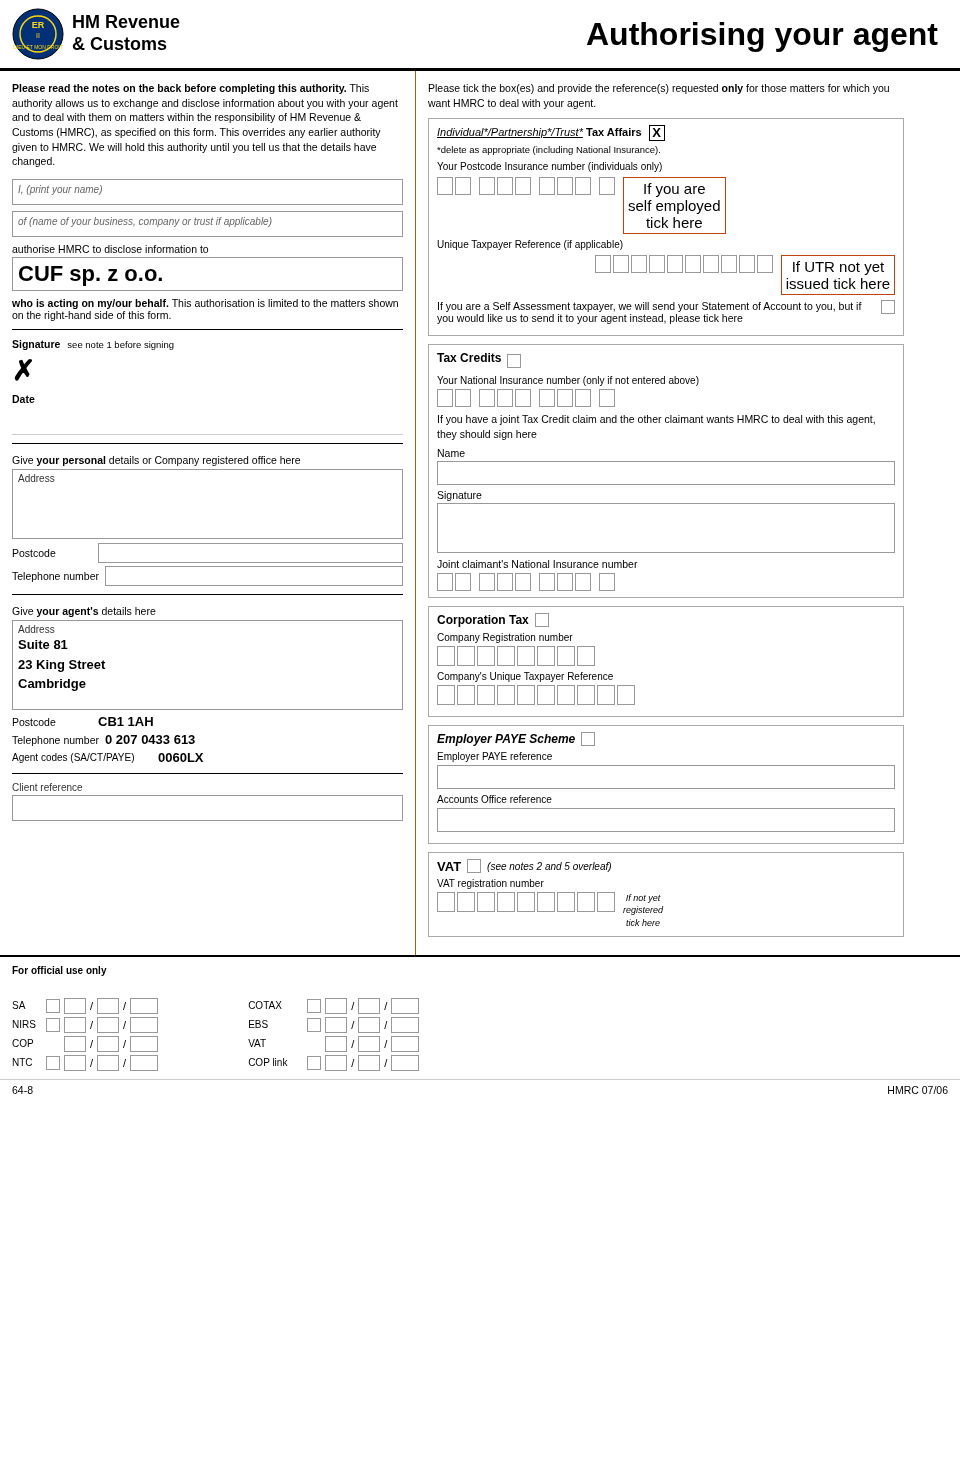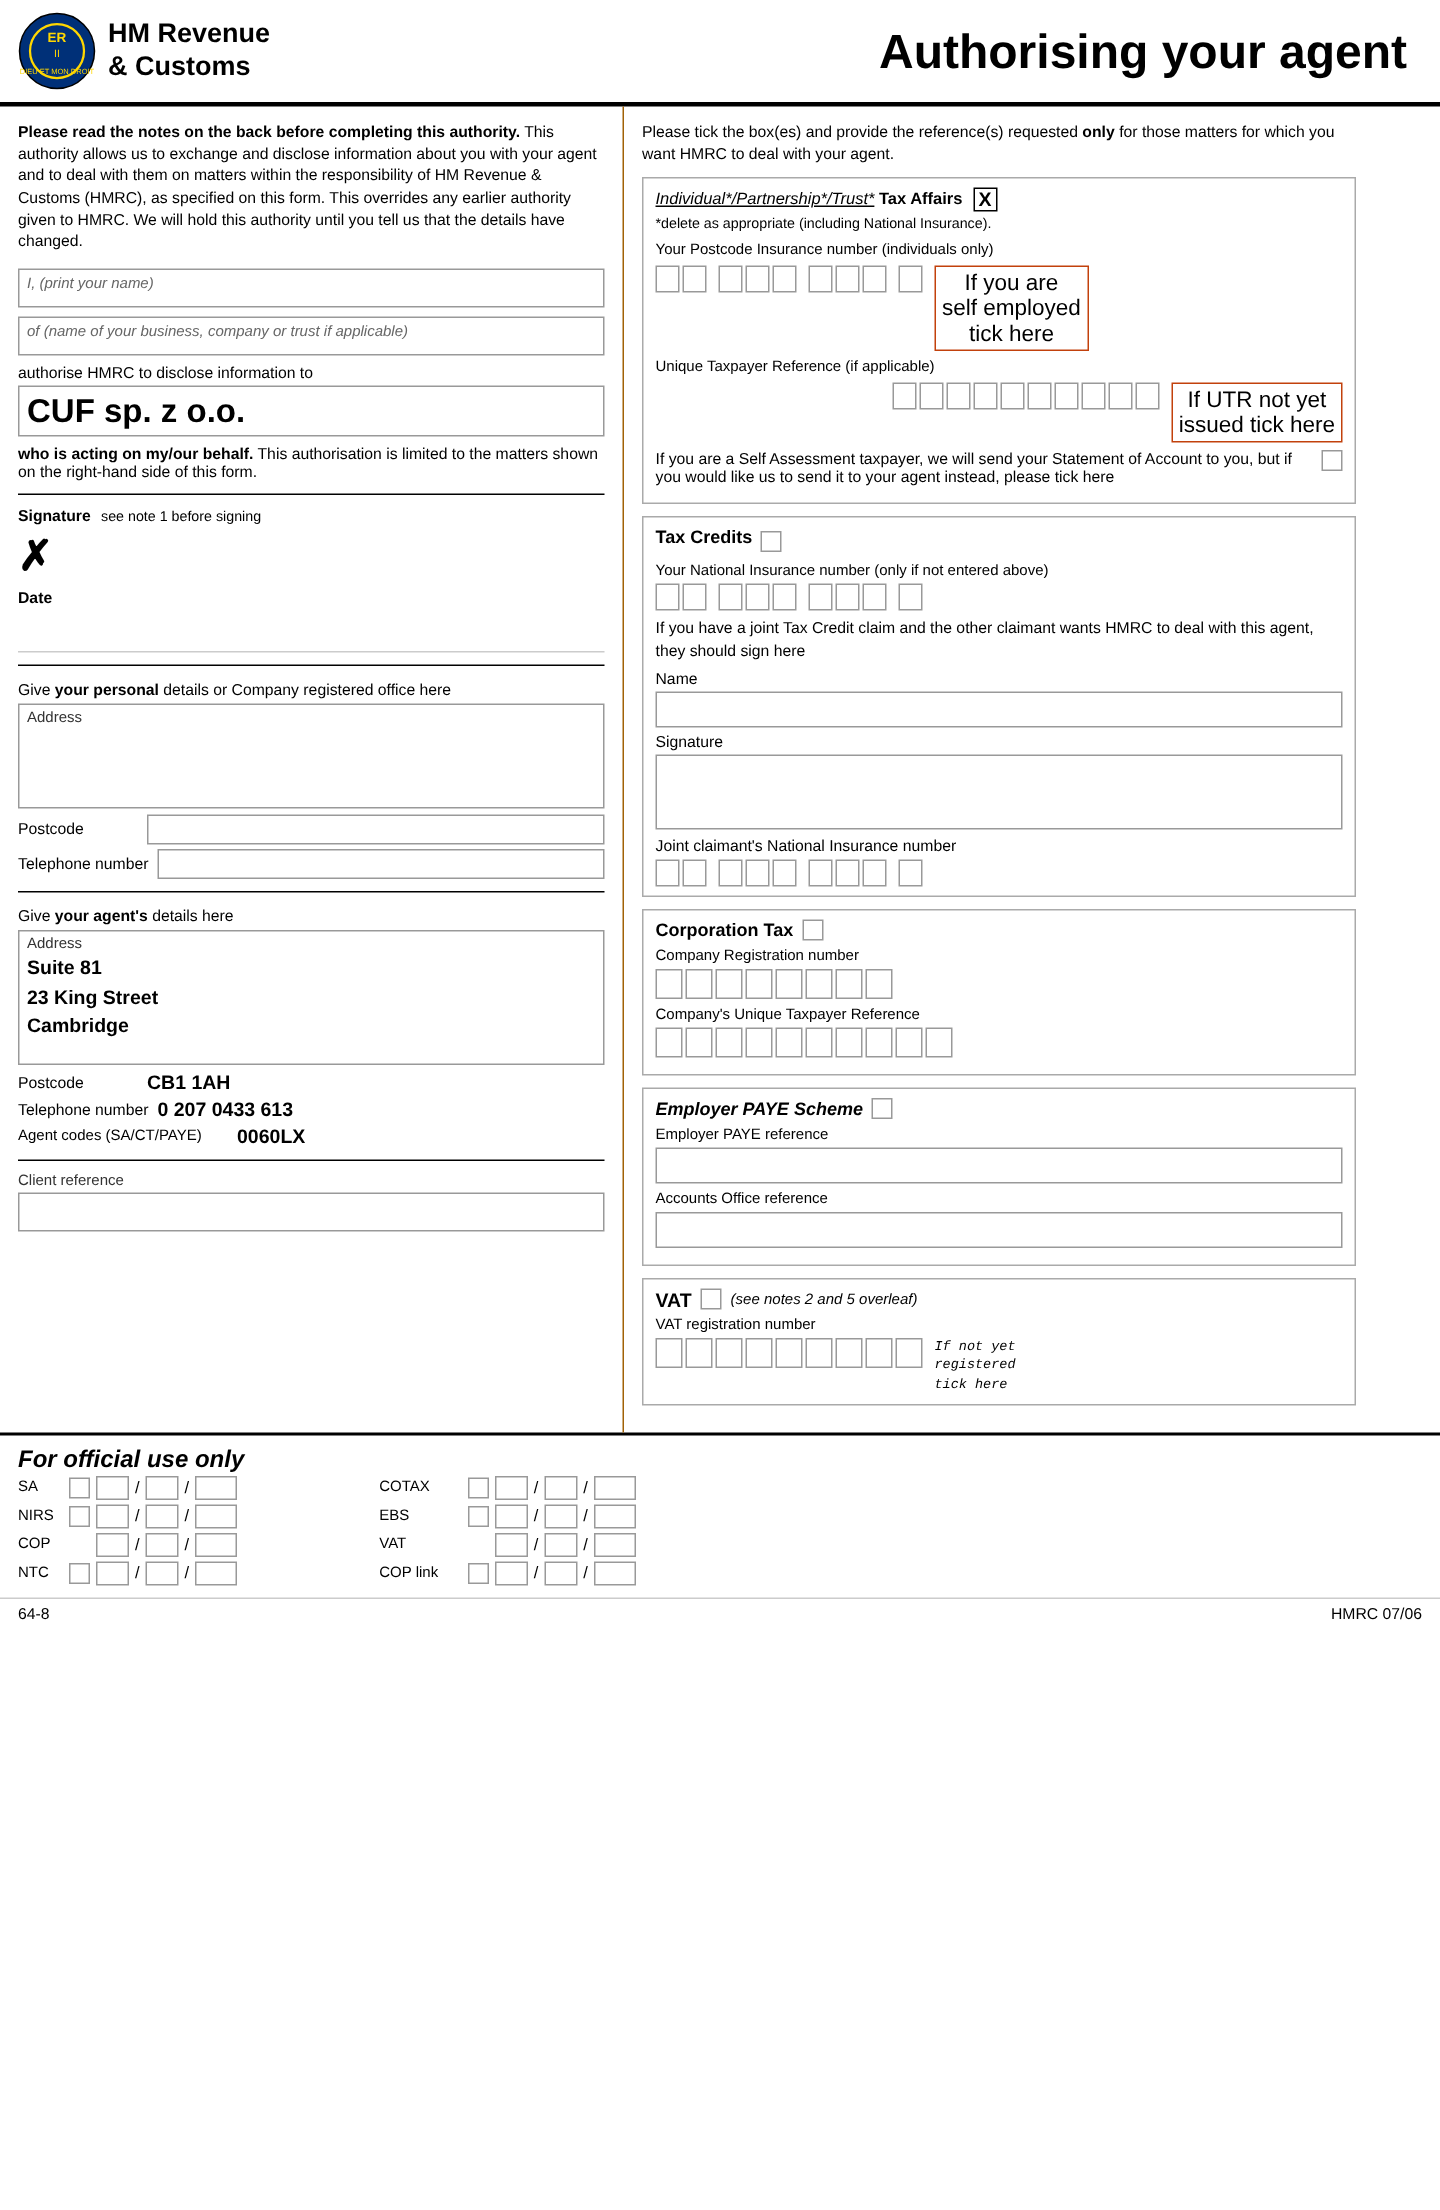--- a/index.html
+++ b/index.html
@@ -353,23 +353,22 @@
 
     
     .official-use {
       border-top: 2px solid #000;
       padding: 8px 12px;
       display: flex;
       gap: 30px;
       align-items: flex-start;
     }
     .official-use-title {
-      font-size: 16px;
-      font-style: italic;
-      margin-bottom: 1px;
+      font-size: 10px;
+      margin-bottom: 22px;
     }
     .official-use-title b { font-weight: bold; }
     .official-grid {
       display: flex;
       flex-direction: column;
       gap: 3px;
     }
     .official-row {
       display: flex;
       align-items: center;
@@ -696,21 +695,21 @@
           <span class="corp-box"></span>
           <span class="corp-box"></span>
           <span class="corp-box"></span>
           <span class="corp-box"></span>
           <span class="corp-box"></span>
           <span class="corp-box"></span>
           <span class="corp-box"></span>
           <span class="corp-box"></span>
           <span class="corp-box"></span>
         </div>
-        <div style="font-size:9px;font-style:italic;text-align:left;line-height:1.4;font-family:Liberation Mono, monospace;">
+        <div style="font-size:9px;font-style:italic;text-align:center;line-height:1.4;">
           <div>If not yet</div>
           <div>registered</div>
           <div>tick here</div>
         </div>
       </div>
     </div>
   </div>
 </div>
 
 <div class="official-use">

